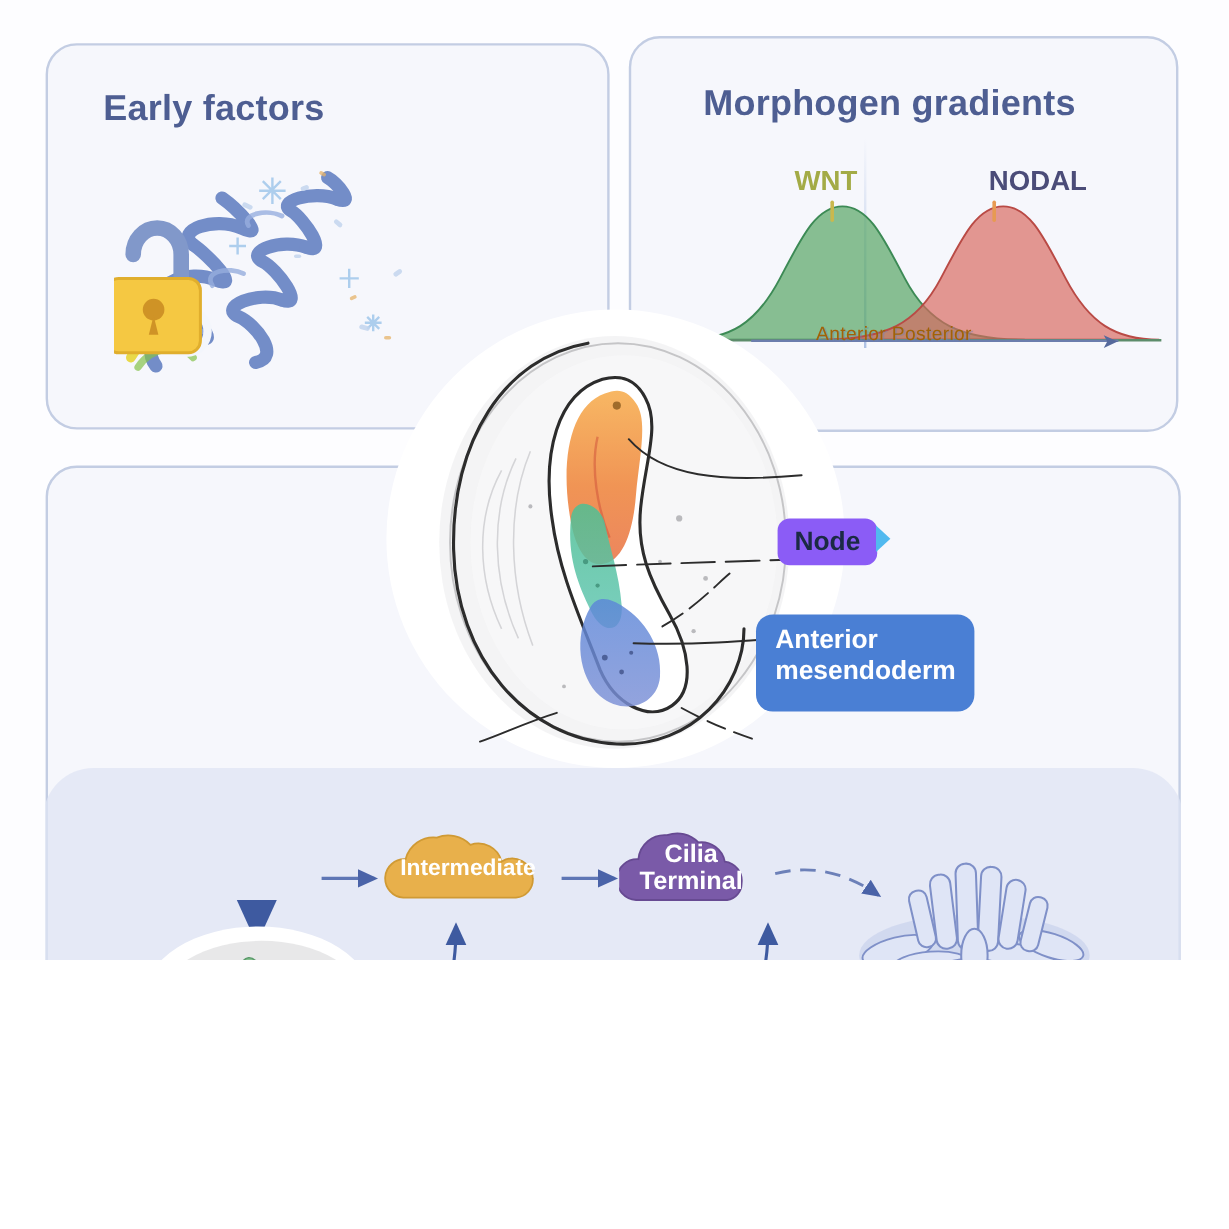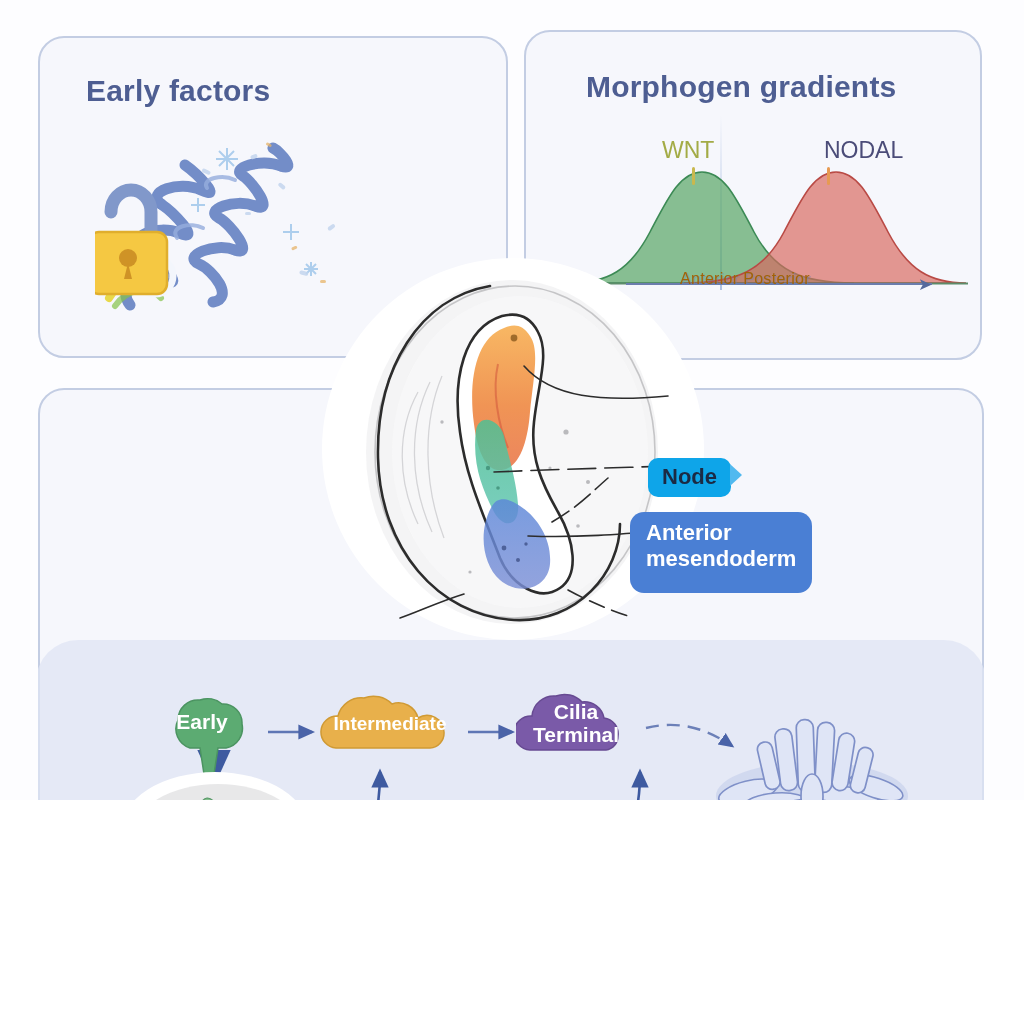--- a/index.html
+++ b/index.html
@@ -40,21 +40,21 @@
   #title-morph { left: 586px; top: 70px; }
 
   
   #early-art { position: absolute; left: 95px; top: 120px; width: 330px; height: 200px; }
 
   
   #morph-chart { position: absolute; left: 568px; top: 120px; width: 400px; height: 180px; }
   .morph-label {
     position: absolute;
     font-size: 23px;
-    font-weight: normal;
+    font-weight: bold;
     white-space: nowrap;
   }
   #label-wnt   { left: 662px; top: 137px; color: #a3ab46; }
   #label-nodal { left: 824px; top: 137px; color: #4b4c78; }
   .peak-tick { position: absolute; width: 3px; height: 18px; border-radius: 2px; }
   #tick-wnt   { left: 692px; top: 167px; background: #c9b84e; }
   #tick-nodal { left: 827px; top: 167px; background: #e79a52; }
 
   #axis-line {
     position: absolute;
@@ -100,22 +100,22 @@
     position: absolute;
     border-radius: 10px;
     font-size: 22px;
     font-weight: bold;
     padding: 6px 14px 7px 14px;
     white-space: pre-line;
     line-height: 1.16;
     box-sizing: border-box;
   }
   #callout-node {
-    left: 648px; top: 458px;
-    background: #0ea5e9;
+    left: 648px; top: 432px;
+    background: #8b5cf6;
     color: #1b2a44;
   }
   #callout-node:after {
     content: "";
     position: absolute;
     right: -11px; top: 6px;
     border-top: 11px solid transparent;
     border-bottom: 11px solid transparent;
     border-left: 12px solid #51b9ef;
   }
@@ -346,26 +346,20 @@
 
     <path d="M74,94 L74,120" stroke="#3e5aa0" stroke-width="5" marker-end="url(#ahb)"></path>
 
     <path d="M180,204 L520,204" fill="none" stroke="#3e5aa0" stroke-width="2.6"></path>
 
     <path d="M180,200 C218,198 240,180 240,112" fill="none" stroke="#3e5aa0" stroke-width="2.6" marker-end="url(#ahb)"></path>
 
     <path d="M360,204 C470,204 500,190 500,112" fill="none" stroke="#3e5aa0" stroke-width="2.6" marker-end="url(#ahb)"></path>
   </svg>
 
-  <div class="cloud-node" id="node-early">
-    <svg viewBox="0 0 108 100" style="position:absolute;left:0;top:0;width:108px;height:100px;">
-      <path d="M30,36 a20,20 0 0 1 22,-20 a22,22 0 0 1 22,4 a19,19 0 0 1 20,20 a20,20 0 0 1 -16,24 h-8 l-4,26 h-10 l-4,-26 h-10 a20,20 0 0 1 -12,-28 Z" fill="#5cab72" stroke="#4b9461" stroke-width="1.5"></path>
-    </svg>
-    <span>Early</span>
-  </div>
 
   <div class="cloud-node" id="node-inter">
     <svg viewBox="0 0 140 68" style="position:absolute;left:0;top:0;width:140px;height:68px;">
       <path d="M16,58 a16,16 0 0 1 2,-32 a24,24 0 0 1 26,-18 a26,26 0 0 1 28,6 a20,20 0 0 1 26,14 a17,17 0 0 1 26,14 a15,15 0 0 1 -14,16 Z" fill="#e8b04b" stroke="#d09a34" stroke-width="1.5"></path>
     </svg>
     <span>Intermediate</span>
   </div>
 
   <div class="cloud-node" id="node-cilia">
     <svg viewBox="0 0 120 78" style="position:absolute;left:0;top:0;width:120px;height:78px;">

